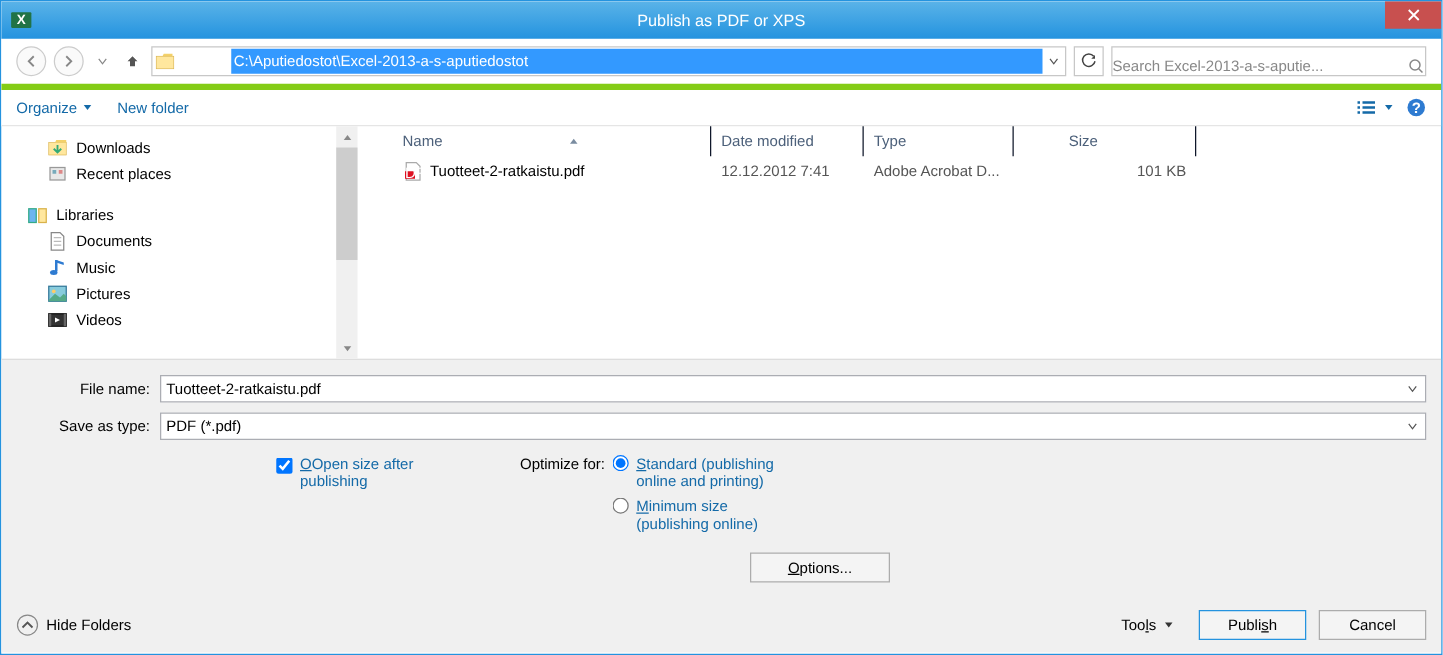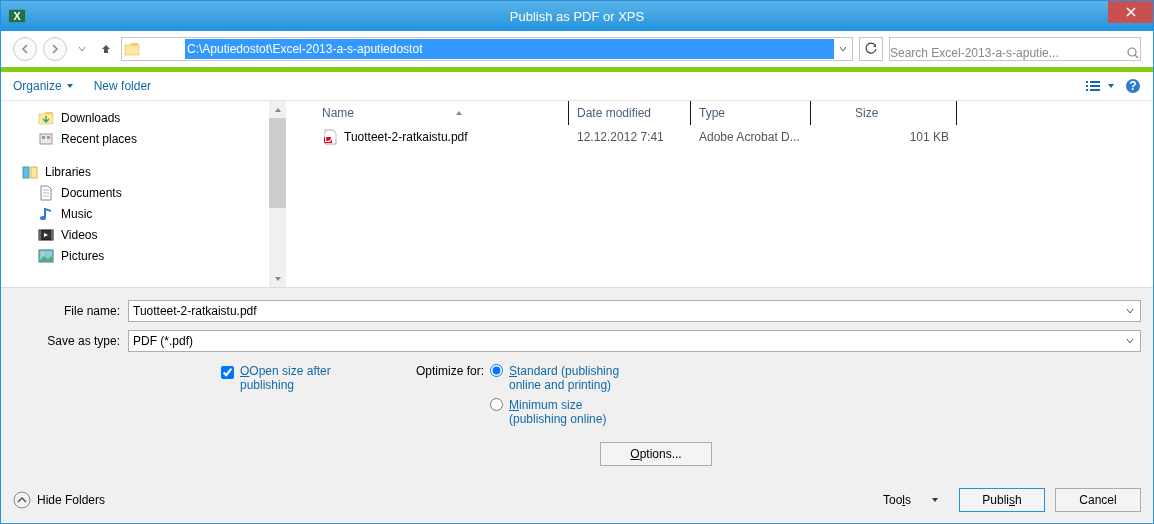--- a/index.html
+++ b/index.html
@@ -65,21 +65,21 @@
 .checkwrap .lbl { color: #146aa8; max-width: 110px; }
 .optimize { display: flex; flex-direction: column; gap: 6px; }
 .opt-line { display: flex; align-items: flex-start; gap: 6px; }
 .opt-line .lbl { color: #146aa8; max-width: 130px; }
 .opt-label { color: #000000; width: 80px; text-align: right; padding-right: 6px; }
 .options-btn { width: 112px; height: 24px; border: 1px solid #acacac; background: #f4f4f4; margin: 10px 0 12px 110px; display: flex; align-items: center; justify-content: center; }
 
 .footer { display: flex; align-items: center; padding: 10px 12px; gap: 10px; }
 .footer .hidebtn { display: flex; align-items: center; gap: 6px; color: #000; }
 .footer .spacer { flex: 1; }
-.tools { color: #000; display: flex; align-items: center; gap: 20px; margin-right: 10px; }
+.tools { color: #000; display: flex; align-items: center; gap: 6px; margin-right: 10px; }
 .btn { width: 86px; height: 24px; border: 1px solid #acacac; background: #f4f4f4; display: flex; align-items: center; justify-content: center; }
 .btn.primary { border: 1px solid #2493df; }
 
 .underline { text-decoration: underline; }
 svg { display: block; }
 </style>
 </head>
 <body>
 
 <div class="titlebar">
@@ -226,37 +226,37 @@
             <path d="M6 2 L6 11" stroke="#2e7bd1" stroke-width="2"></path>
             <ellipse cx="4" cy="12" rx="3" ry="2" fill="#2e7bd1"></ellipse>
             <path d="M6 2 L12 4 L12 6 L6 4" fill="#2e7bd1"></path>
           </svg>
         </div>
       <span>Music</span>
     </div>
     <div class="tree-item">
       <div class="icn">
           <svg width="16" height="14" viewBox="0 0 16 14">
+            <rect x="1" y="1" width="14" height="12" fill="#8cd" stroke="#379"></rect>
+            <circle cx="5" cy="5" r="1.5" fill="#fc6"></circle>
+            <path d="M1 12 L6 7 L10 10 L13 7 L15 9 L15 13 L1 13 Z" fill="#5a8"></path>
+          </svg>
+        </div>
+      <span>Pictures</span>
+    </div>
+    <div class="tree-item">
+      <div class="icn">
+          <svg width="16" height="14" viewBox="0 0 16 14">
             <rect x="1" y="2" width="14" height="10" fill="#333" stroke="#111"></rect>
             <rect x="1" y="2" width="2" height="10" fill="#666"></rect>
             <rect x="13" y="2" width="2" height="10" fill="#666"></rect>
             <path d="M6 5 L10 7 L6 9 Z" fill="#fff"></path>
           </svg>
         </div>
       <span>Videos</span>
-    </div>
-    <div class="tree-item">
-      <div class="icn">
-          <svg width="16" height="14" viewBox="0 0 16 14">
-            <rect x="1" y="1" width="14" height="12" fill="#8cd" stroke="#379"></rect>
-            <circle cx="5" cy="5" r="1.5" fill="#fc6"></circle>
-            <path d="M1 12 L6 7 L10 10 L13 7 L15 9 L15 13 L1 13 Z" fill="#5a8"></path>
-          </svg>
-        </div>
-      <span>Pictures</span>
     </div>
     <div class="scrub">
       <div style="height:17px; display:flex;align-items:center;justify-content:center;">
           <svg width="8" height="8" viewBox="0 0 8 8">
             <path d="M1 6 L4 2 L7 6" fill="#888"></path>
           </svg>
         </div>
       <div class="thumb" style="height:90px;"></div>
       <div style="flex:1;"></div>
       <div style="height:17px; display:flex;align-items:center;justify-content:center;">

